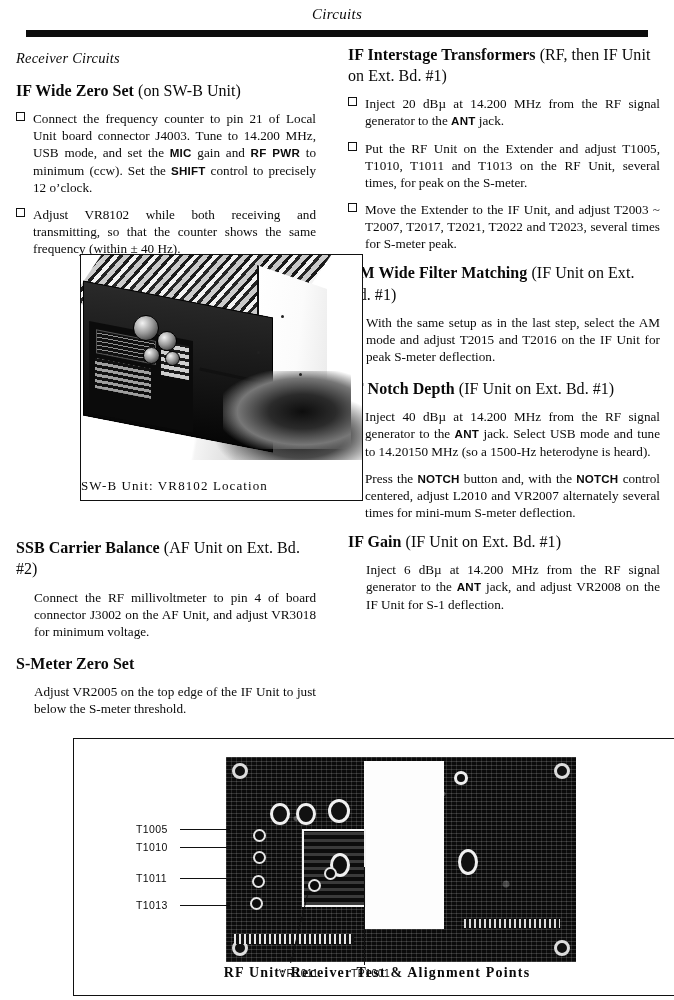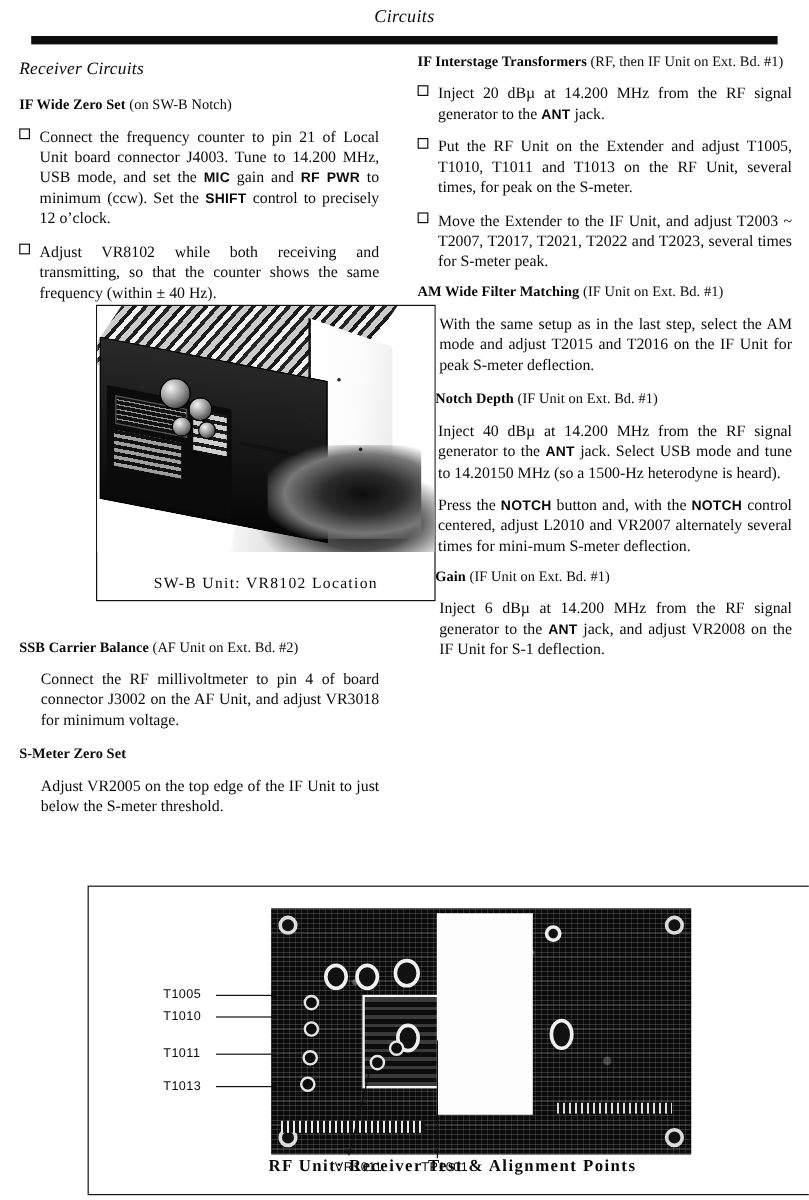--- a/index.html
+++ b/index.html
@@ -54,21 +54,21 @@
 
   
   .sec-title {
     font-style: italic;
     font-size: 14.5px;
     font-weight: normal;
     margin: 6px 0 13px 0;
     letter-spacing: 0.2px;
   }
   h3.head {
-    font-size: 12px;
+    font-size: 16px;
     font-weight: bold;
     margin: 0 0 9px 0;
     line-height: 1.32;
     letter-spacing: 0.05px;
   }
   h3.head .paren {
     font-weight: normal;
   }
   .gap-top { margin-top: 15px; }
 
@@ -123,21 +123,20 @@
     left: 0; top: 0; right: 0; height: 205px;
     overflow: hidden;
     background:
       radial-gradient(ellipse 120px 60px at 78% 88%, #1a1a1a 0%, #4a4a4a 38%, rgba(255,255,255,0) 72%),
       linear-gradient(100deg, #ffffff 0%, #ffffff 46%, #f4f4f4 47%, #dcdcdc 60%, #ffffff 75%),
       #ffffff;
   }
   .fig-swb .cap {
     position: absolute;
     left: 0; right: 0; bottom: 6px;
-    text-align: center;
     font-size: 13px;
     letter-spacing: 1.1px;
     font-family: "Liberation Serif", "DejaVu Serif", serif;
   }
 
   
   .swb-body {
     position: absolute;
     left: 2px; top: 44px;
     width: 190px; height: 135px;
@@ -328,21 +327,21 @@
   <div class="head-title">Circuits</div>
   <div class="header-rule"></div>
 </div>
 
 <div class="columns">
 
   <div class="col col-left">
 
     <div class="sec-title">Receiver Circuits</div>
 
-    <h3 class="head"><span>IF Wide Zero Set</span><span class="paren"> (on SW-B Notch)</span></h3>
+    <h3 class="head"><span>IF Wide Zero Set</span><span class="paren"> (on SW-B Unit)</span></h3>
 
     <div class="cbitem">
       <span class="cb"></span><span>Connect the frequency counter to pin 21 of
         Local Unit board connector J4003. Tune to 14.200 MHz, USB mode, and set the <b class="kw">MIC</b> gain and <b class="kw">RF PWR</b> to minimum (ccw). Set the <b class="kw">SHIFT</b> control to precisely 12 o’clock.</span>
     </div>
 
     <div class="cbitem">
       <span class="cb"></span><span>Adjust VR8102 while both receiving and transmitting, so that the counter shows the same frequency (within ± 40 Hz).</span>
     </div>
 

